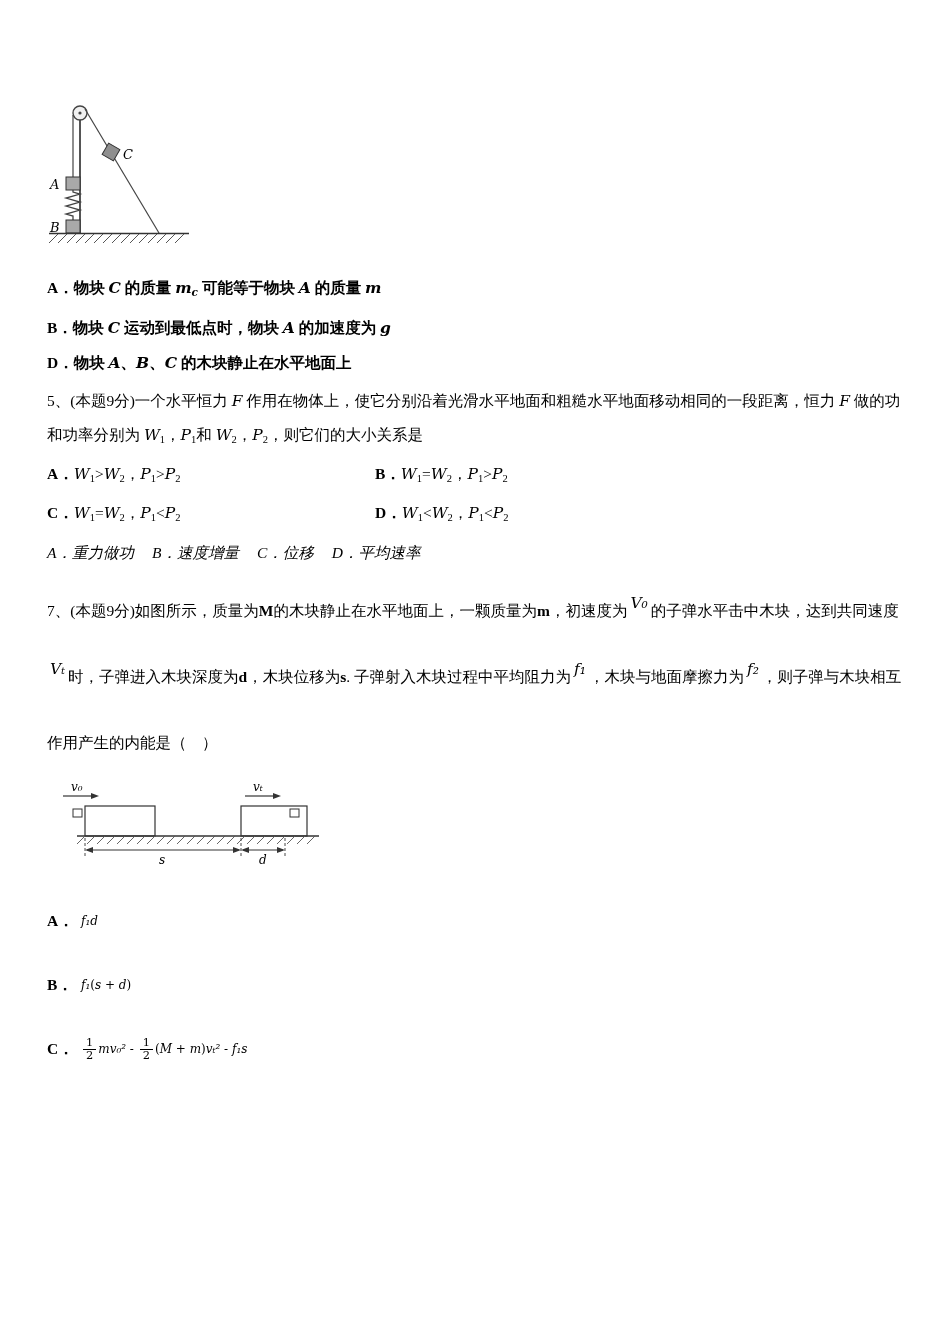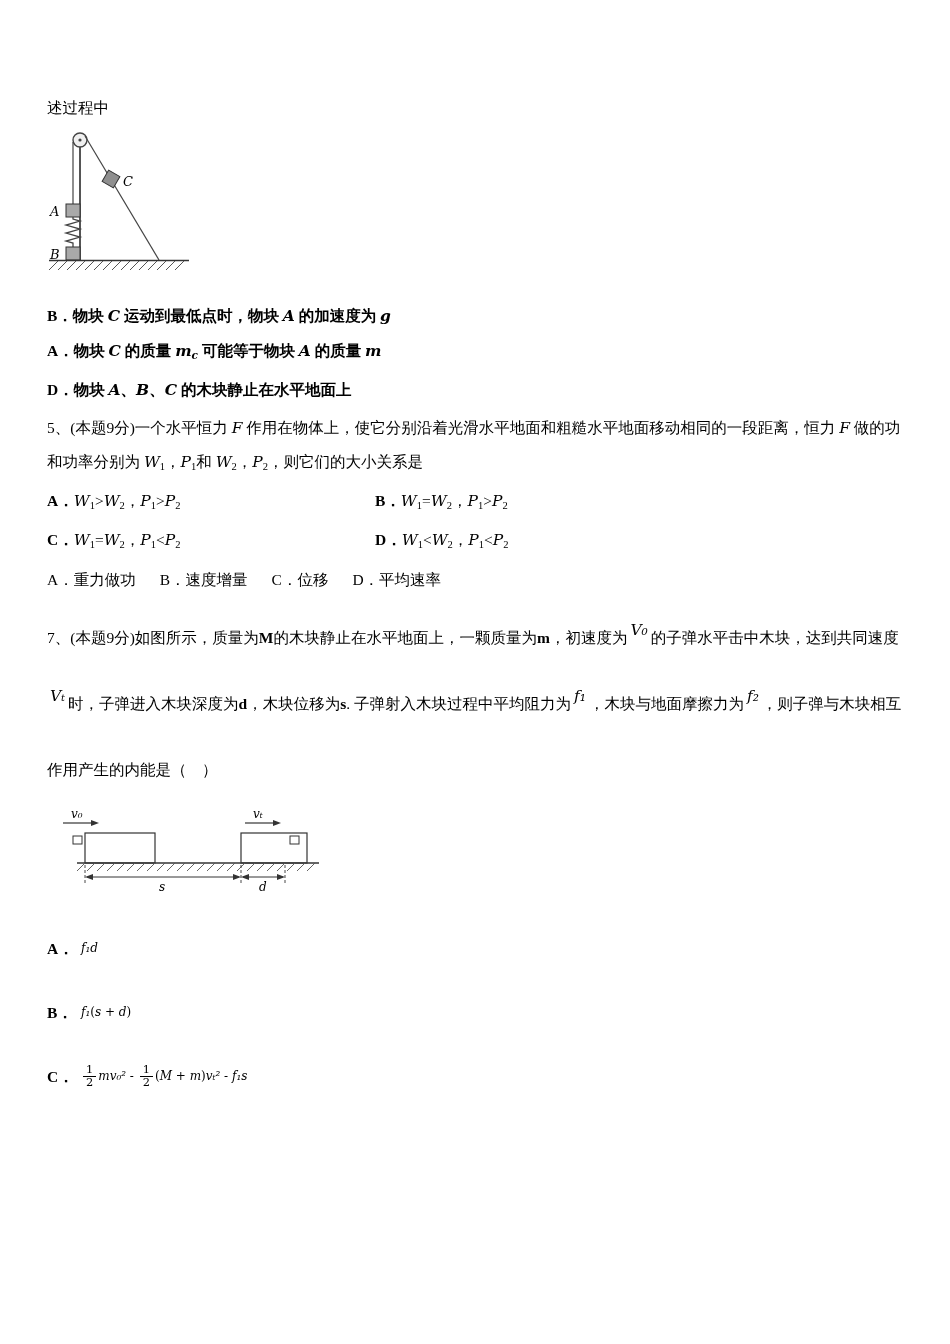--- a/index.html
+++ b/index.html
@@ -16,21 +16,21 @@
 
   .fig1 { margin: 4px 0 14px 0; }
   .fig2 { margin: 4px 0 0 6px; }
 
   .q4opts .opt { line-height: 35px; font-weight: bold; }
   .opt-label { font-weight: bold; }
 
   .qblock { line-height: 33px; margin-top: 4px; }
 
   .q5grid { display: grid; grid-template-columns: 328px 1fr; line-height: 35px; }
-  .q6opts { display: flex; gap: 24px; line-height: 35px; }
+  .q6opts { display: flex; gap: 18px; line-height: 35px; font-style: italic; }
 
   .q7para { line-height: 66px; margin-top: 8px; }
 
   .mi { font-style: italic; font-family: "DejaVu Serif", serif; }
   .bq { font-weight: bold; }
   .sub { font-size: 68%; vertical-align: -0.25em; }
   .raised { position: relative; top: -8px; font-style: italic; font-family: "DejaVu Serif", serif; padding: 0 3px; }
 
   .q7opts { margin-top: 28px; }
   .q7opts .row { display: flex; align-items: center; margin-bottom: 34px; min-height: 30px; }
@@ -41,21 +41,20 @@
   .fnum { display: block; border-bottom: 1px solid #000; padding: 0 3px; }
   .fden { display: block; padding: 0 3px; }
 
   svg text { font-family: "DejaVu Serif", serif; }
 </style>
 </head>
 <body>
 
 <div class="page">
 
-  <p class="intro">述过程中</p>
 
   <div class="fig1">
     <svg width="150" height="150" viewBox="0 0 150 150">
 
       <line x1="33" y1="13" x2="33" y2="133" stroke="#555" stroke-width="2"></line>
 
       <circle cx="33" cy="13" r="7" fill="#f0f0f0" stroke="#444" stroke-width="1.4"></circle>
       <circle cx="33" cy="13" r="1.6" fill="#444"></circle>
 
       <line x1="26" y1="15" x2="26" y2="77" stroke="#444" stroke-width="1.2"></line>
@@ -74,24 +73,24 @@
       <path d="M2 143 L11 134 M11 143 L20 134 M20 143 L29 134 M29 143 L38 134 M38 143 L47 134 M47 143 L56 134 M56 143 L65 134 M65 143 L74 134 M74 143 L83 134 M83 143 L92 134 M92 143 L101 134 M101 143 L110 134 M110 143 L119 134 M119 143 L128 134 M128 143 L137 134" stroke="#555" stroke-width="1"></path>
 
       <text x="3" y="89" font-size="13" font-style="italic">A</text>
       <text x="3" y="132" font-size="13" font-style="italic">B</text>
       <text x="76" y="59" font-size="13" font-style="italic">C</text>
     </svg>
   </div>
 
   <div class="q4opts">
     <div class="opt">
-      <span class="opt-label">B．</span><span><span>物块 </span><span class="mi">C</span><span> 运动到最低点时，物块 </span><span class="mi">A</span><span> 的加速度为 </span><span class="mi">g</span></span>
+      <span class="opt-label">A．</span><span><span>物块 </span><span class="mi">C</span><span> 的质量 </span><span class="mi">m</span><span class="mi sub">c</span><span> 可能等于物块 </span><span class="mi">A</span><span> 的质量 </span><span class="mi">m</span></span>
     </div>
     <div class="opt">
-      <span class="opt-label">A．</span><span><span>物块 </span><span class="mi">C</span><span> 的质量 </span><span class="mi">m</span><span class="mi sub">c</span><span> 可能等于物块 </span><span class="mi">A</span><span> 的质量 </span><span class="mi">m</span></span>
+      <span class="opt-label">B．</span><span><span>物块 </span><span class="mi">C</span><span> 运动到最低点时，物块 </span><span class="mi">A</span><span> 的加速度为 </span><span class="mi">g</span></span>
     </div>
     <div class="opt">
       <span class="opt-label">D．</span><span><span>物块 </span><span class="mi">A</span><span>、</span><span class="mi">B</span><span>、</span><span class="mi">C</span><span> 的木块静止在水平地面上</span></span>
     </div>
   </div>
 
   <div class="qblock">
     <span class="qnum">5、</span><span><span>(本题9分)一个水平恒力 </span><span class="mi">F</span><span> 作用在物体上，使它分别沿着光滑水平地面和粗糙水平地面移动相同的一段距离，恒力 </span><span class="mi">F</span><span> 做的功和功率分别为 </span><span class="mi">W</span><span class="sub">1</span><span>，</span><span class="mi">P</span><span class="sub">1</span><span>和 </span><span class="mi">W</span><span class="sub">2</span><span>，</span><span class="mi">P</span><span class="sub">2</span><span>，则它们的大小关系是</span></span>
   </div>
   <div class="q5grid">

